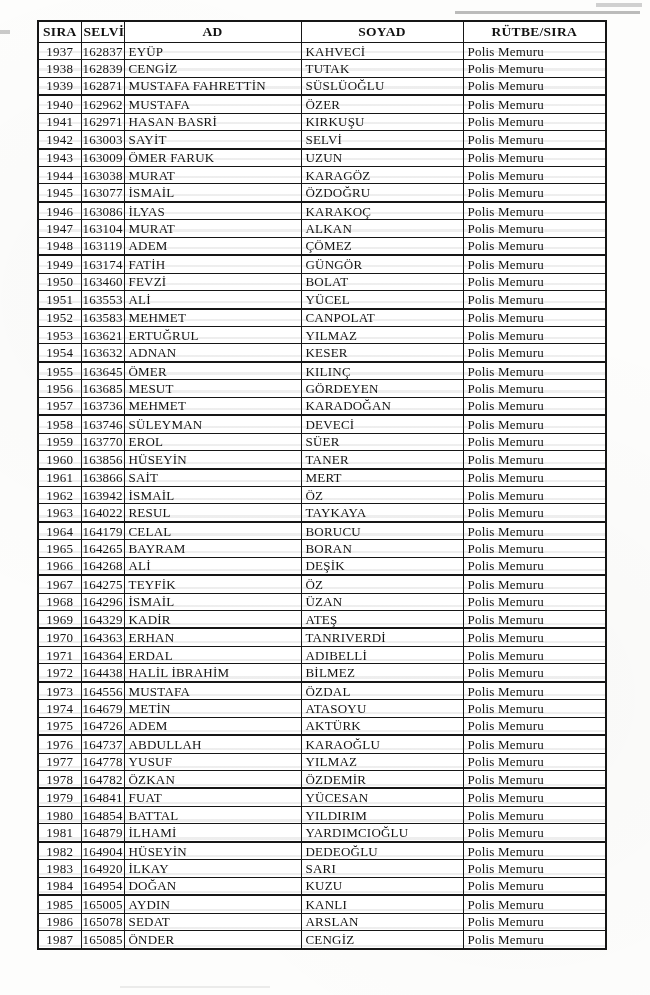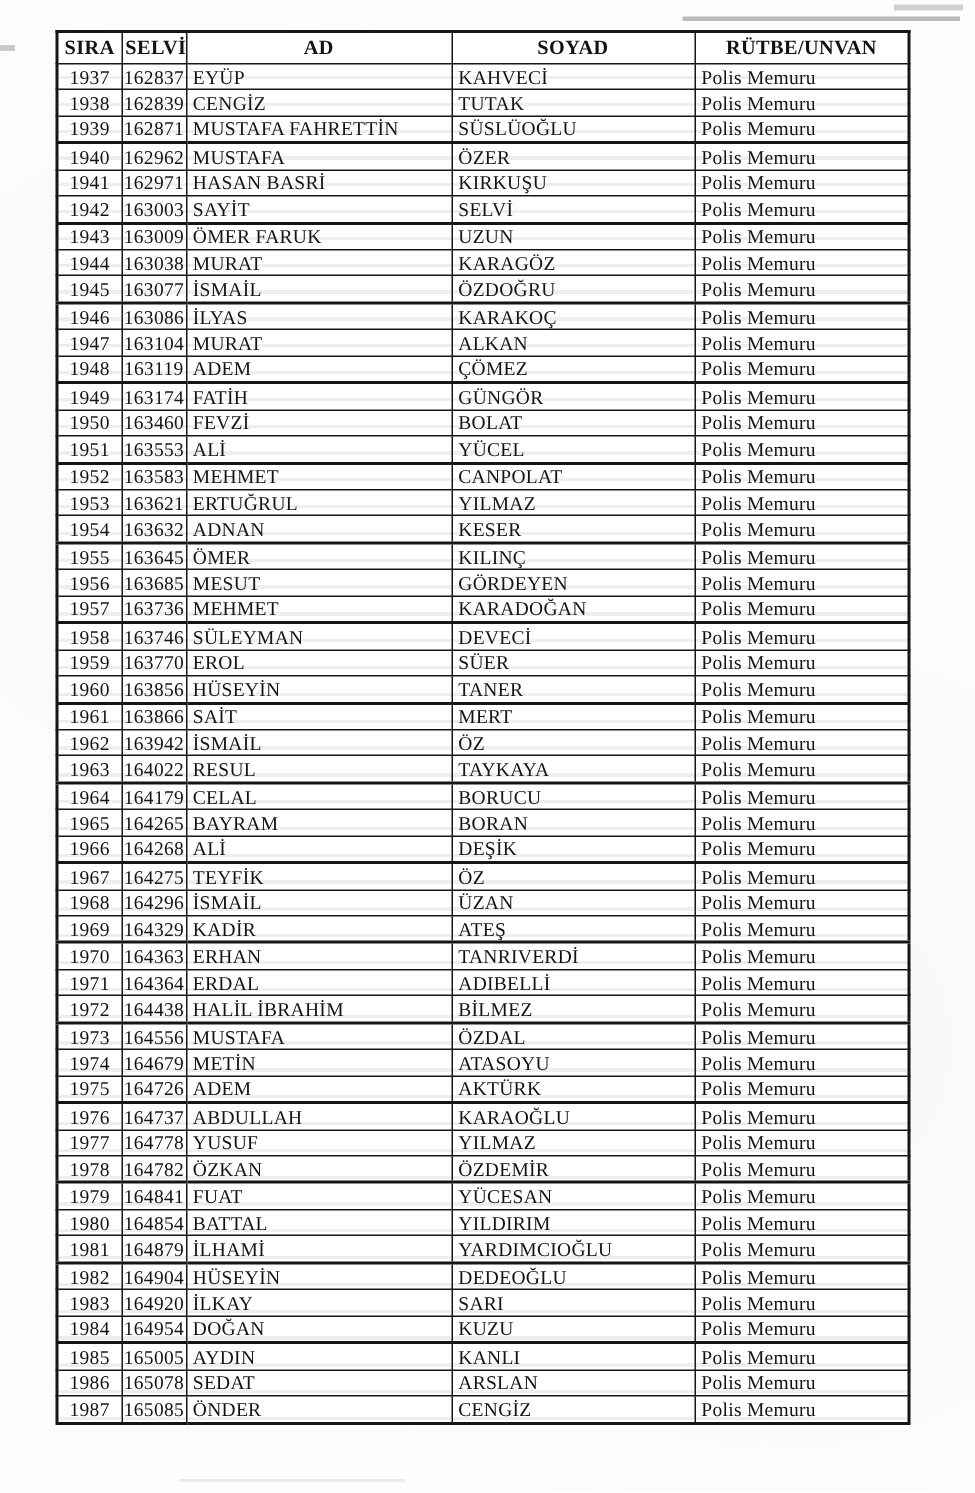--- a/index.html
+++ b/index.html
@@ -103,21 +103,21 @@
       <col style="width:177px">
       <col style="width:162px">
       <col style="width:143px">
     </colgroup>
     <thead>
       <tr>
         <th>SIRA</th>
         <th>SELVİ</th>
         <th>AD</th>
         <th>SOYAD</th>
-        <th>RÜTBE/UNVAN</th>
+        <th>RÜTBE/SIRA</th>
       </tr>
     </thead>
     <tbody>
         <tr>
           <td class="col-sira">1937</td>
           <td class="col-sicil">162837</td>
           <td class="col-ad">EYÜP</td>
           <td class="col-soyad">KAHVECİ</td>
           <td class="col-rutbe">Polis Memuru</td>
         </tr>

